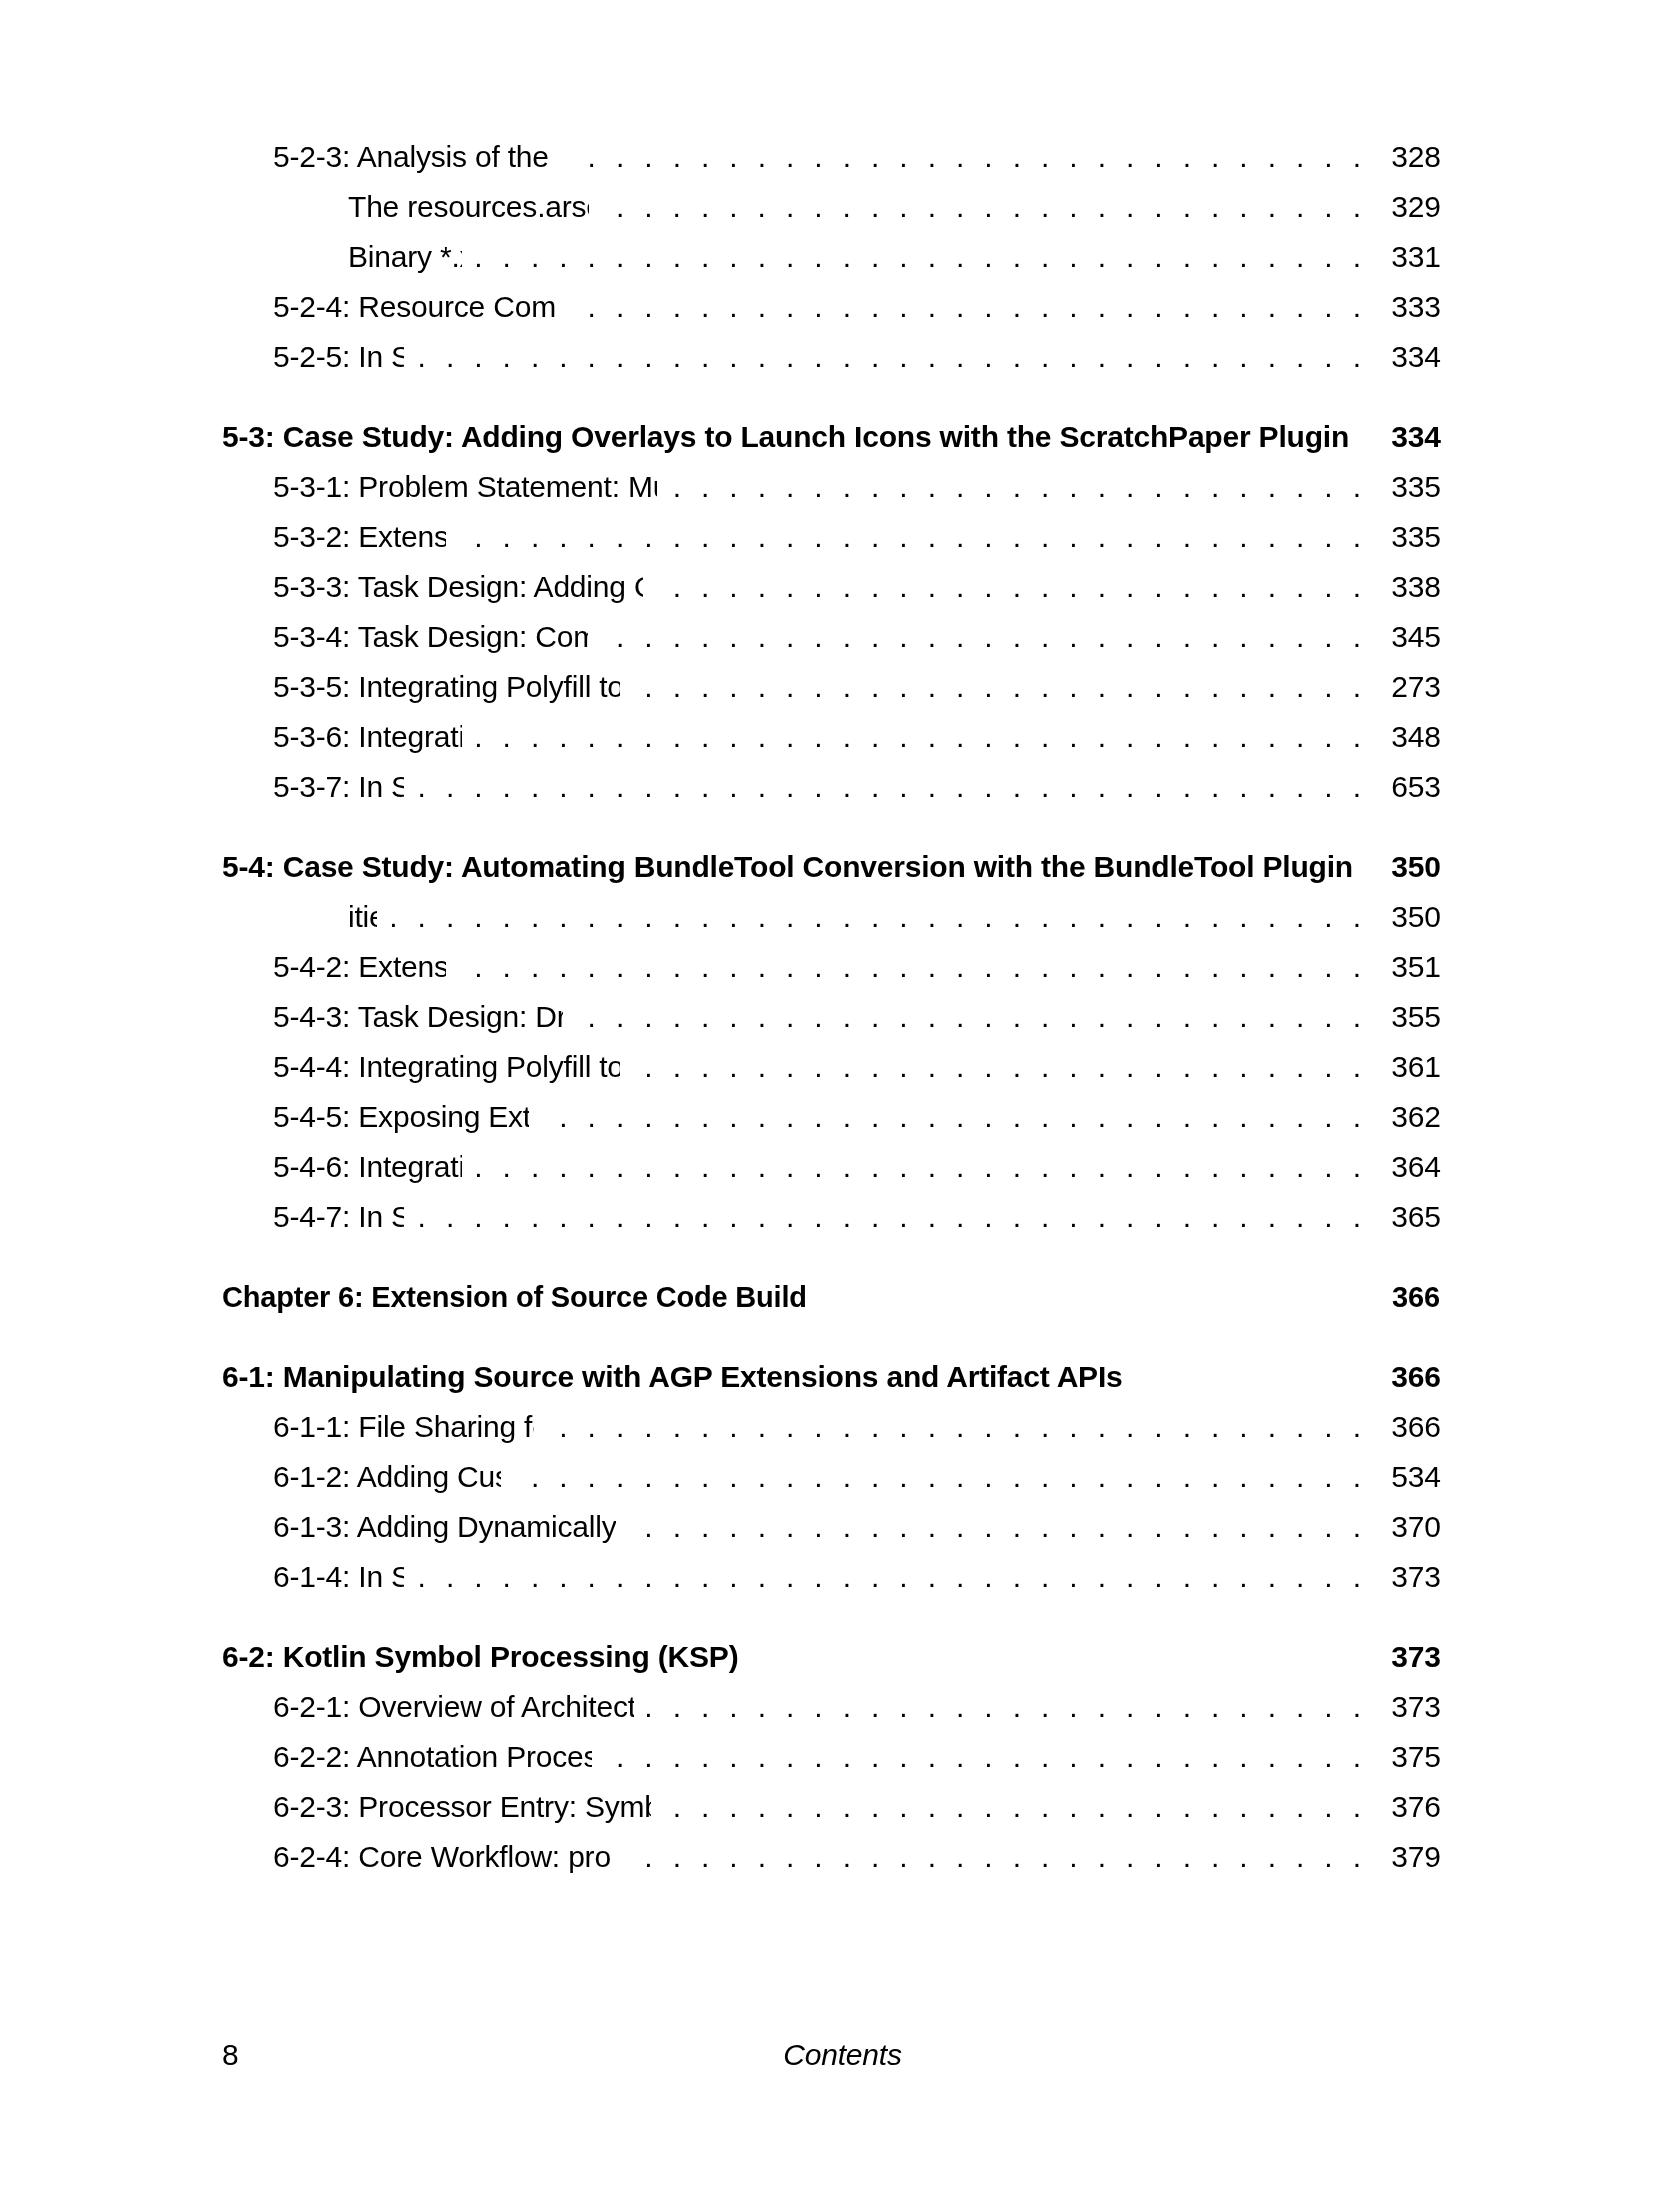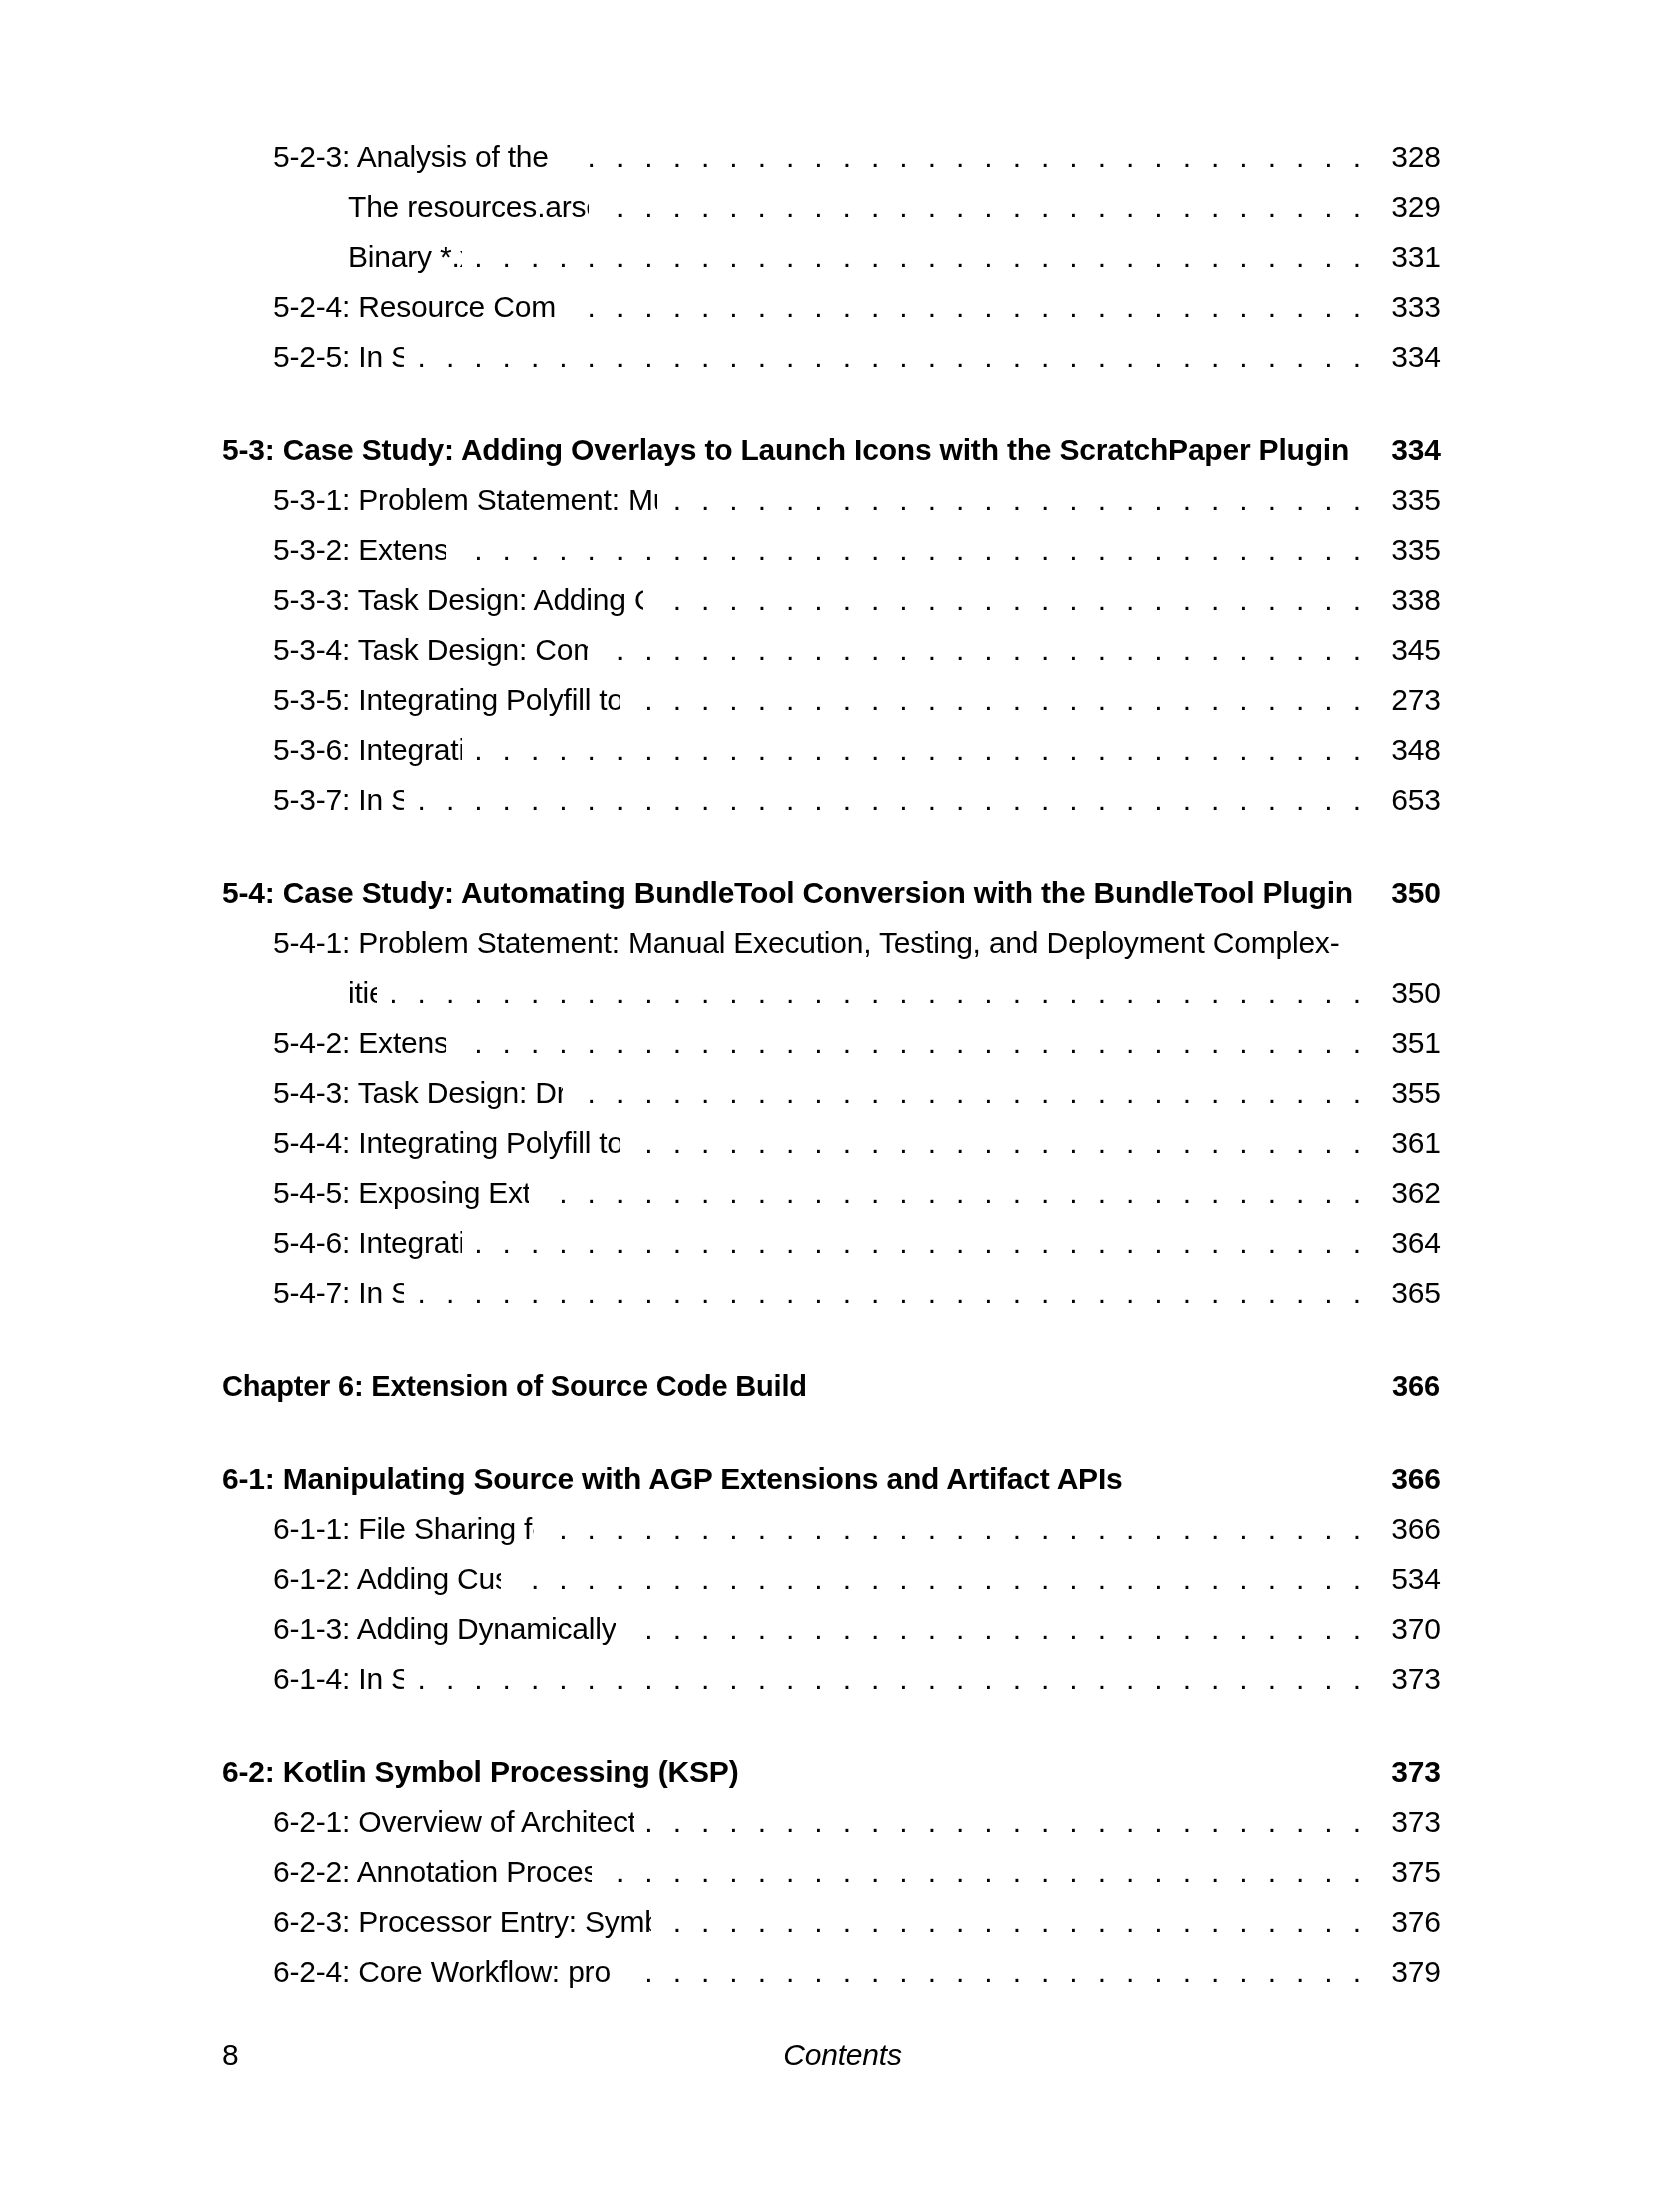--- a/index.html
+++ b/index.html
@@ -17,21 +17,21 @@
     font-size: 30px;
     letter-spacing: -0.2px;
     overflow: hidden;
   }
   .toc {
     position: absolute;
     top: 132px;
     left: 222px;
     right: 228px;
   }
-  .group + .group { margin-top: 43px; }
+  .group + .group { margin-top: 30px; }
   .row {
     display: flex;
     align-items: baseline;
     line-height: 50px;
     white-space: nowrap;
   }
   .row .t { flex: 0 1 auto; overflow: hidden; }
   .lvl2 { padding-left: 51px; }
   .lvl3 { padding-left: 126px; }
   .bold { font-weight: bold; }
@@ -145,23 +145,20 @@
           <span class="dots"></span>
           <span class="pg">653</span>
         </div>
       </div>
       <div class="group">
         <div class="row lvl1 bold">
           <span class="t">5-4: Case Study: Automating BundleTool Conversion with the BundleTool Plugin</span>
           <span class="spacer"></span>
           <span class="pg">350</span>
         </div>
-        <div class="row lvl2">
-          <span class="t">5-4-1: Problem Statement: Manual Execution, Testing, and Deployment Complex-</span>
-        </div>
         <div class="row lvl3">
           <span class="t">ities</span>
           <span class="dots"></span>
           <span class="pg">350</span>
         </div>
         <div class="row lvl2">
           <span class="t">5-4-2: Extension Interface</span>
           <span class="dots"></span>
           <span class="pg">351</span>
         </div>

